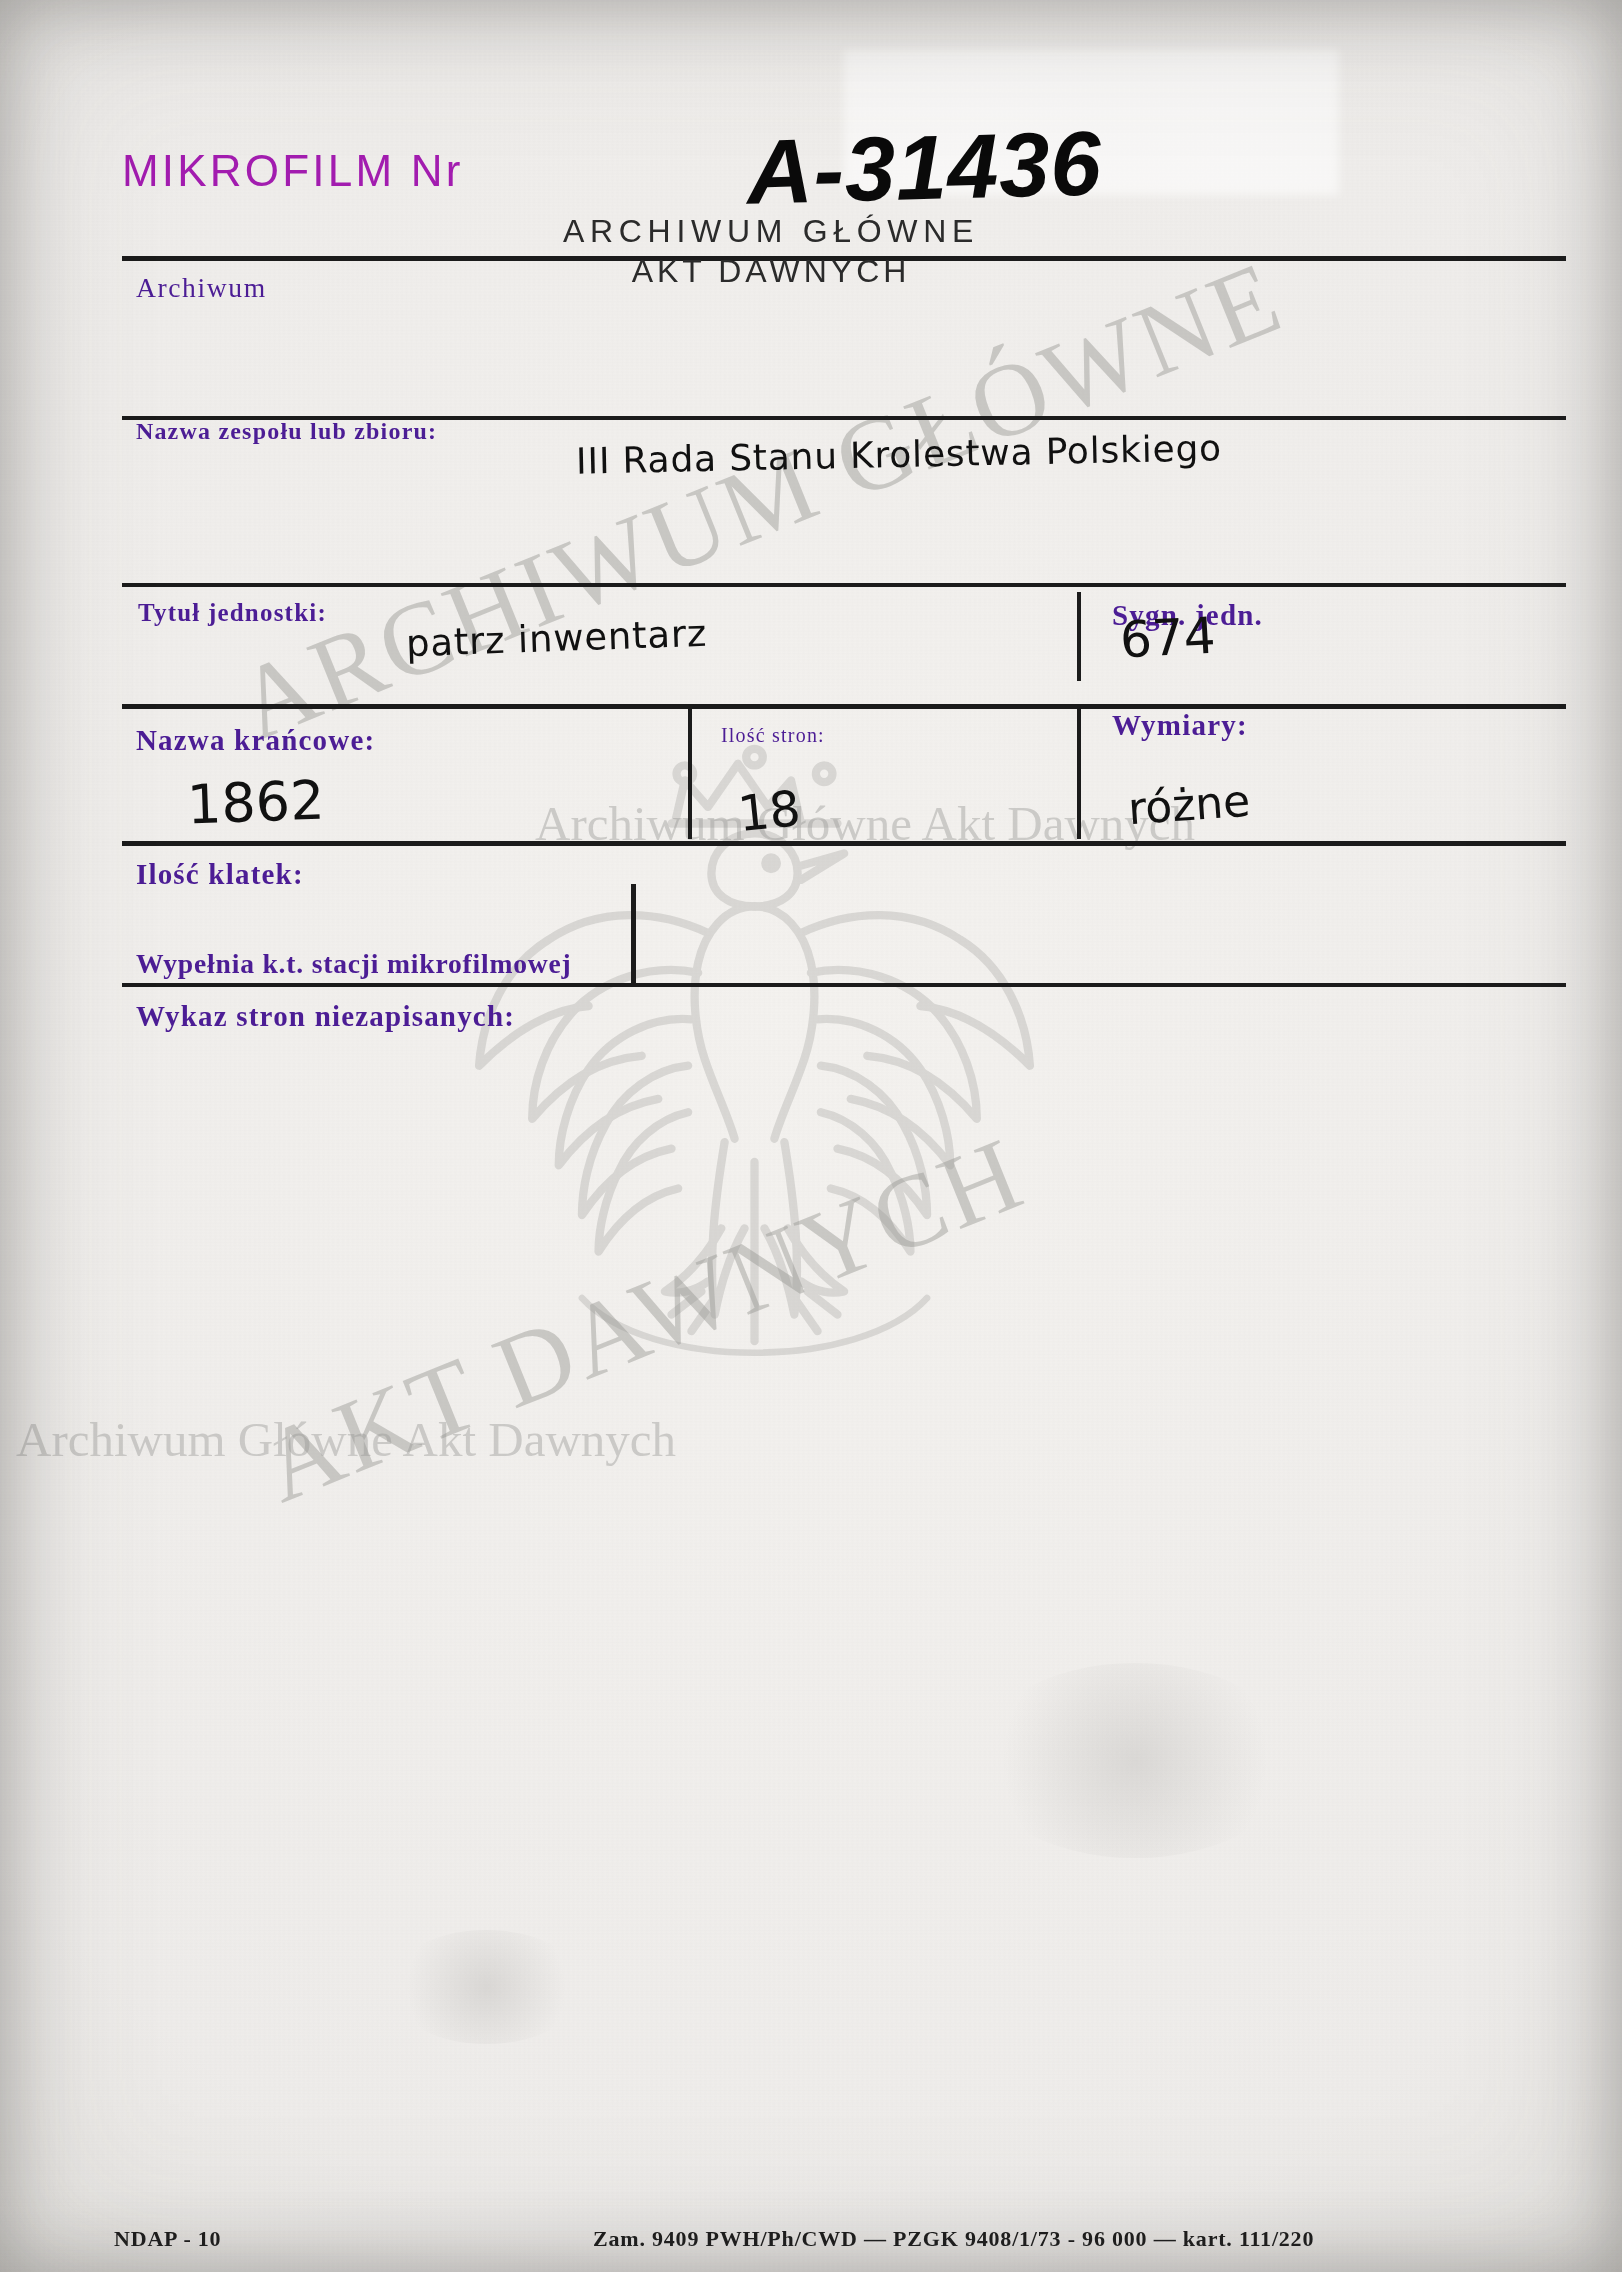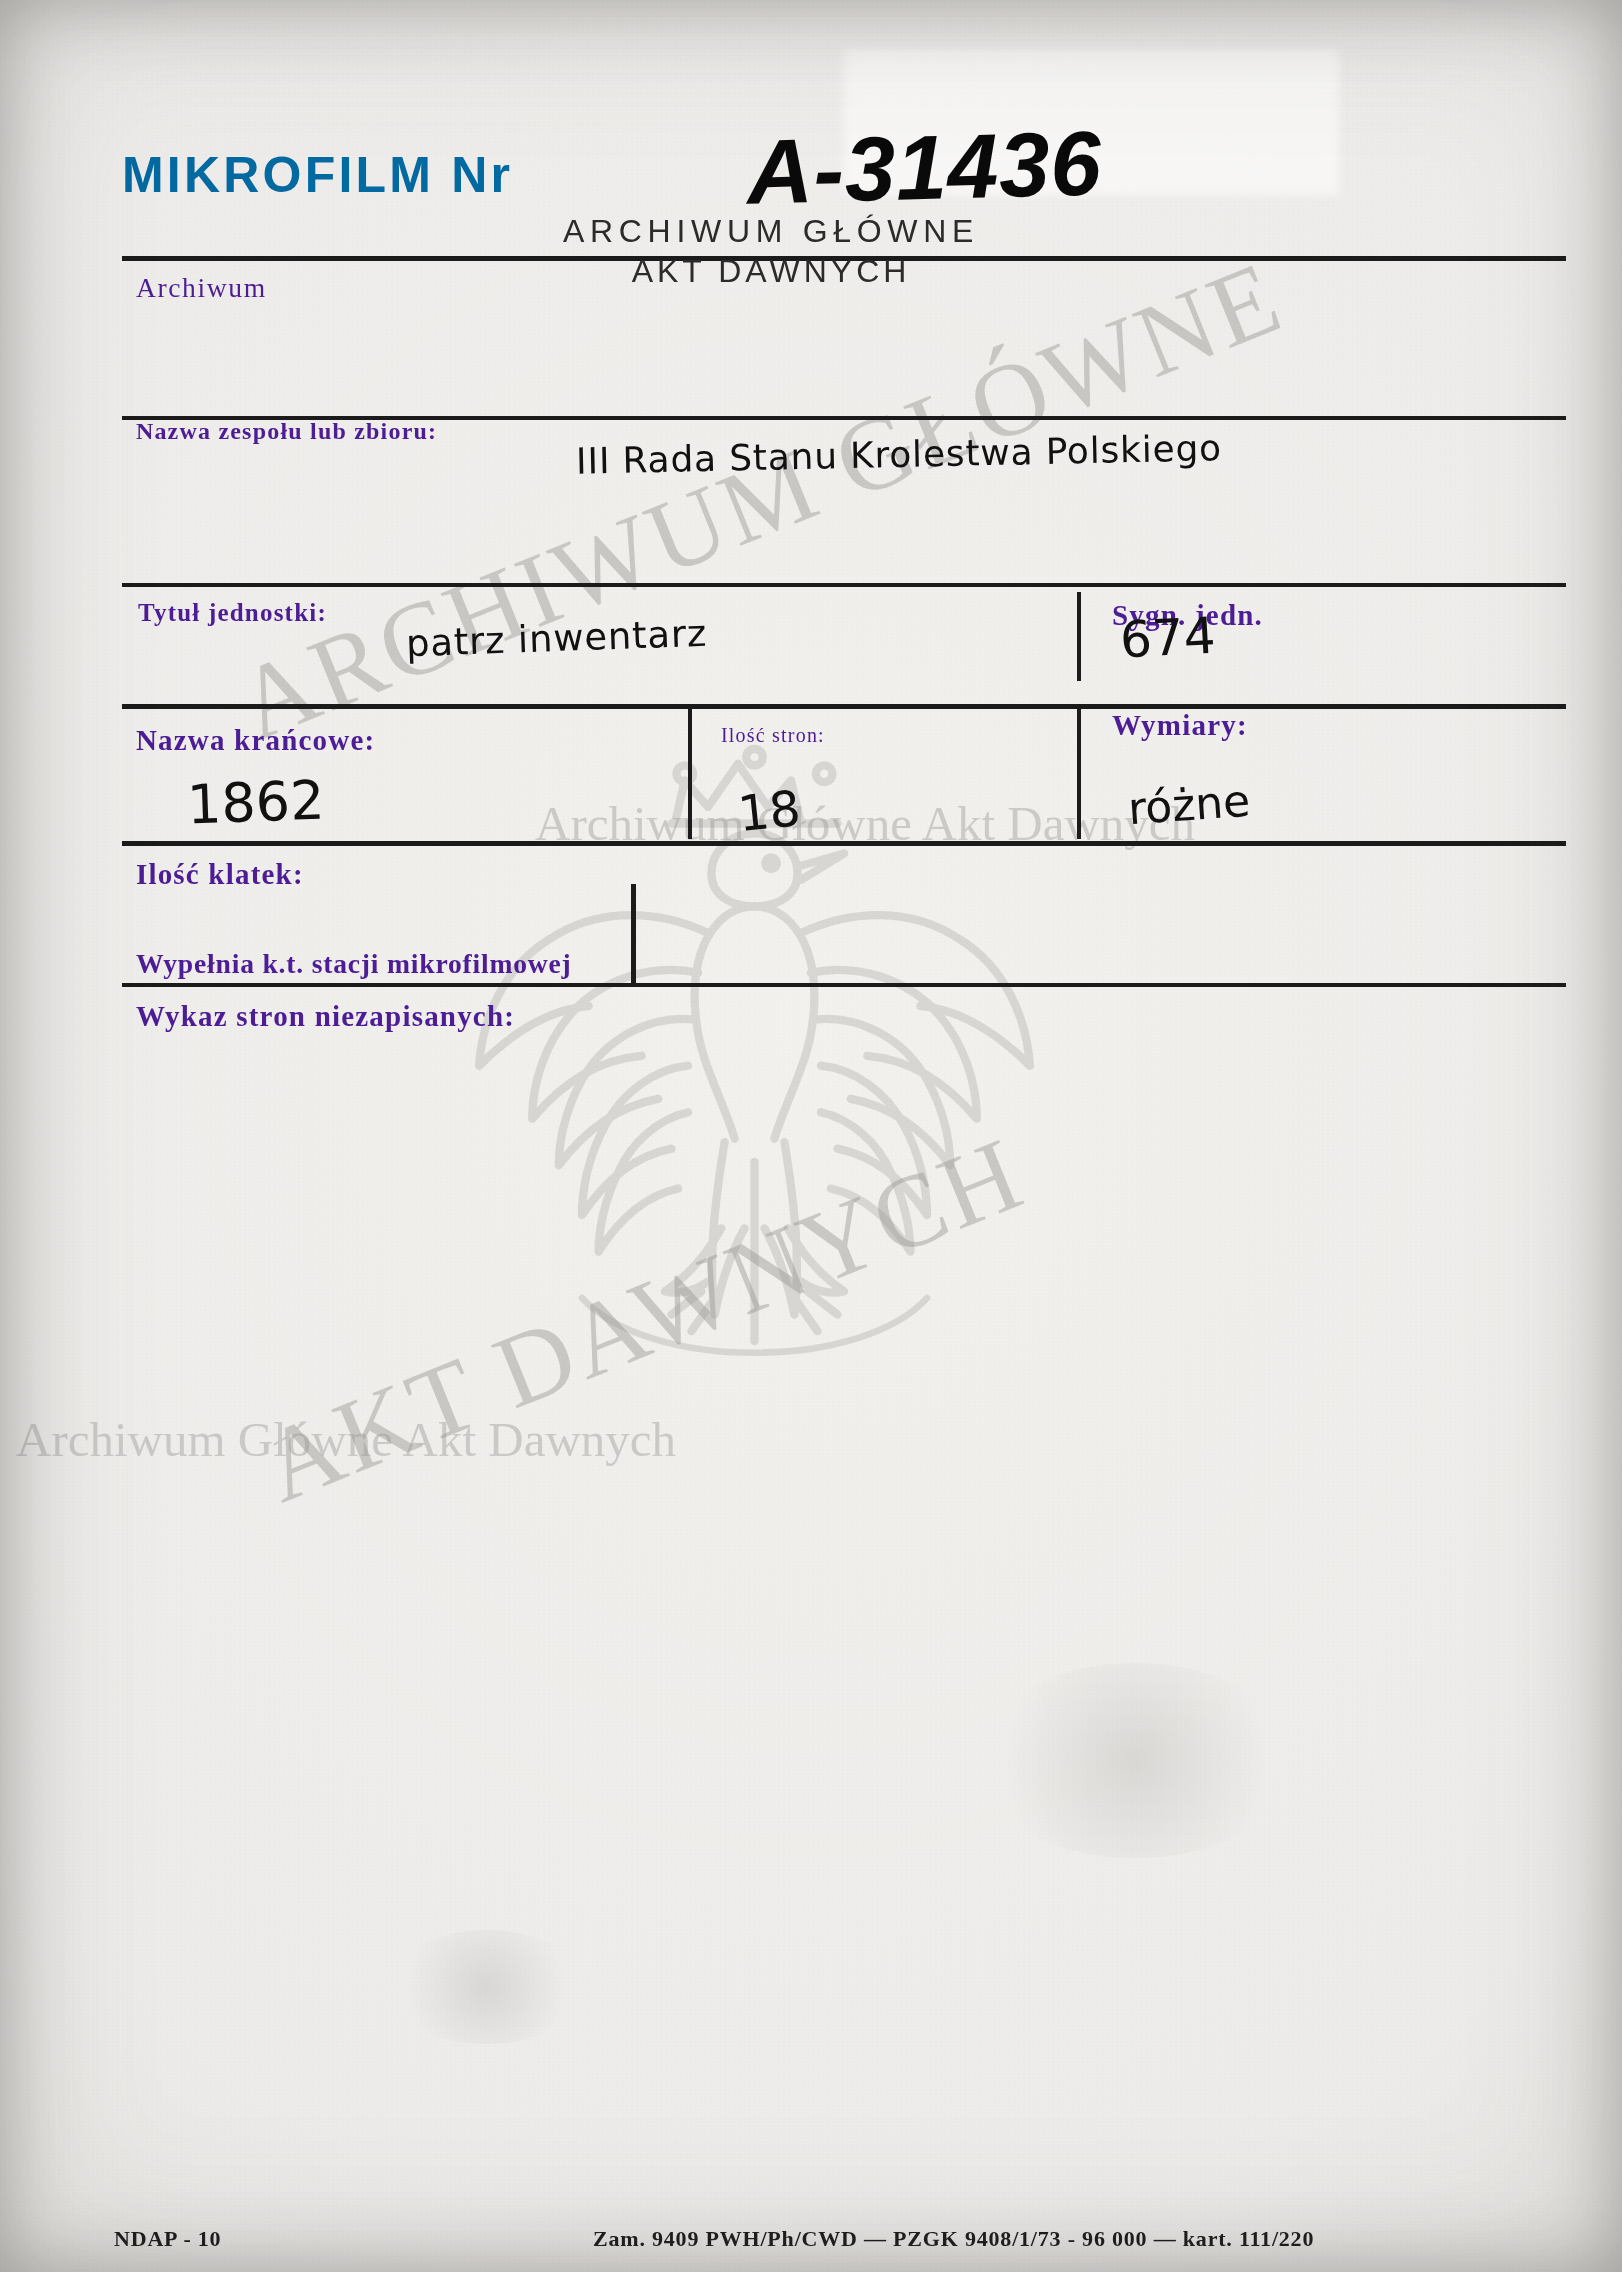--- a/index.html
+++ b/index.html
@@ -116,24 +116,24 @@
     margin-left: 9px;
   }
   .lbl-light {
     font-weight: 400;
   }
 
   #title {
     position: absolute;
     left: 0; top: 24px;
     font-family: "Liberation Sans", sans-serif;
-    font-weight: 700;
-    font-size: 50px;
+    font-weight: 400;
+    font-size: 44px;
     letter-spacing: 3.2px;
-    color: #0369a1;
+    color: #a21caf;
   }
   #filmnumber {
     position: absolute;
     left: 625px; top: -6.5px;
     font-family: "Liberation Sans", sans-serif;
     font-weight: 700;
     font-style: italic;
     font-size: 91px;
     letter-spacing: 0.8px;
     color: #0a0a0a;

